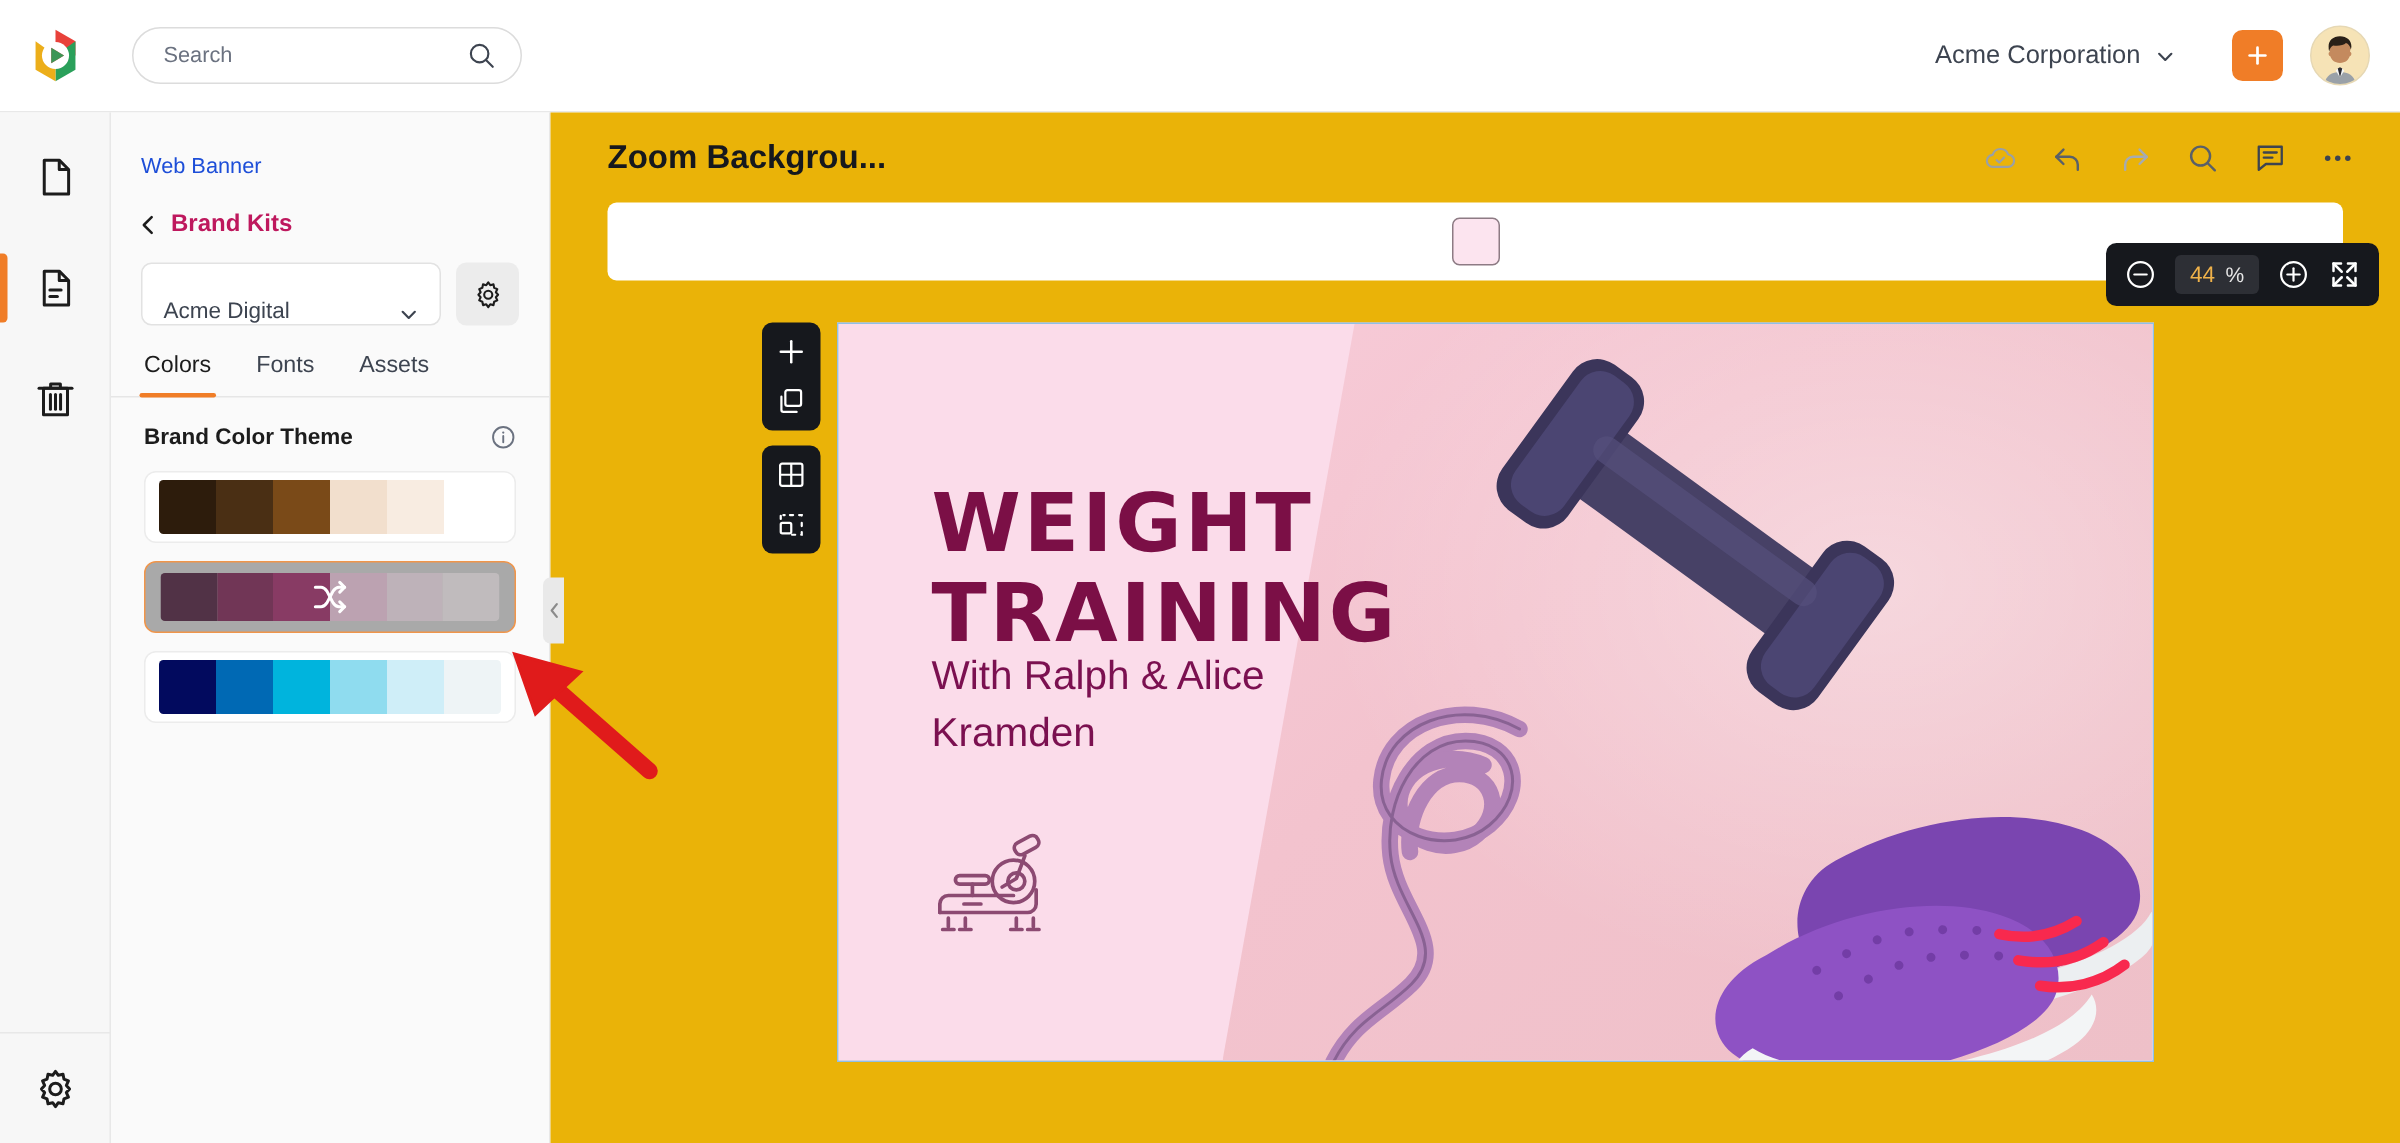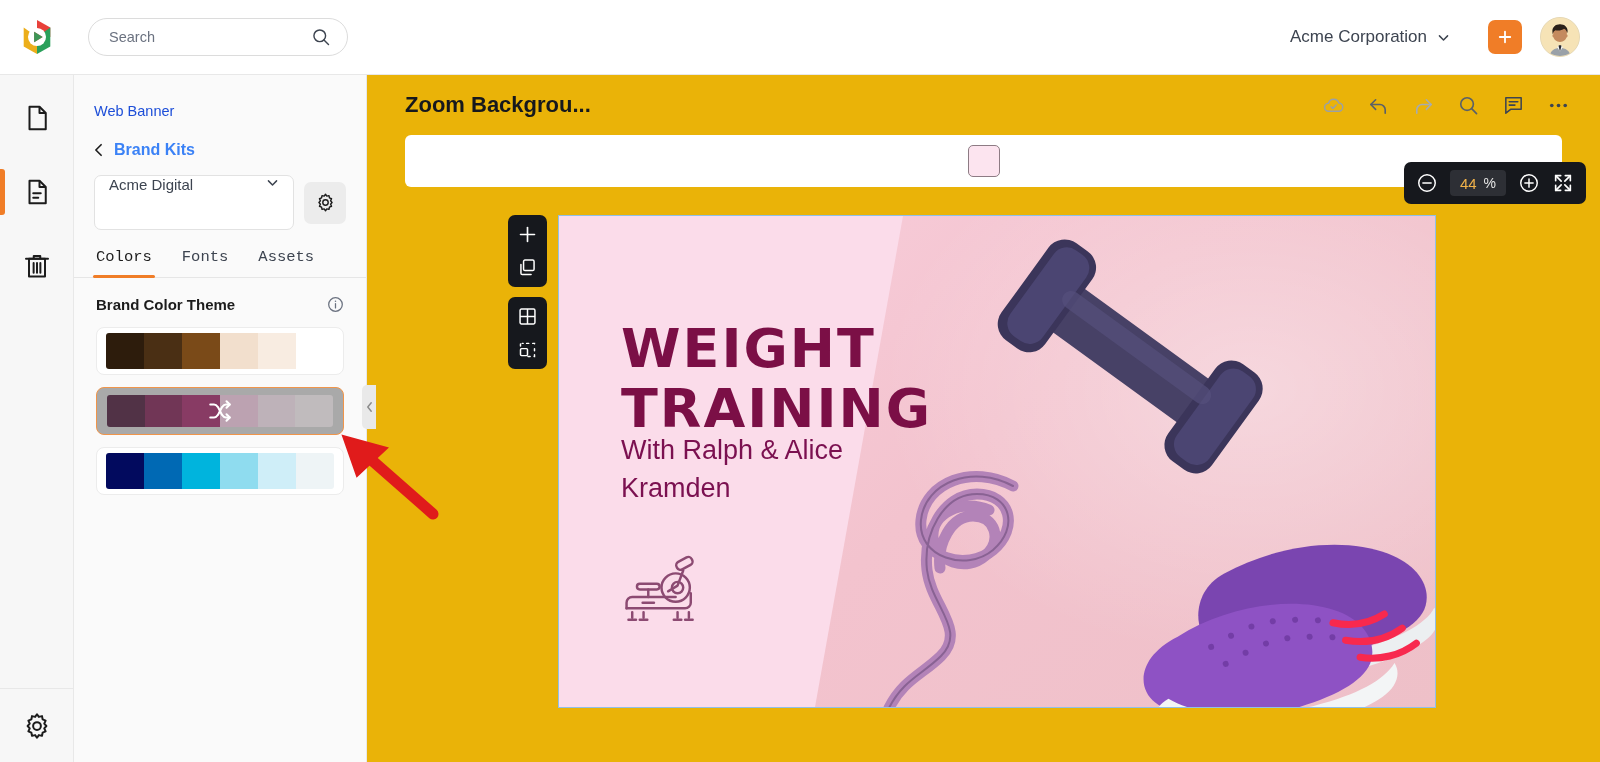--- a/index.html
+++ b/index.html
@@ -79,37 +79,37 @@
   .panel {
     position: absolute; left: 74px; top: 75px; width: 293px; height: 687px;
     background: #fafafa; border-right: 1px solid #e8e8e8; padding: 22px 0 0 0;
   }
   .panel-title { font-size: 25px; font-weight: bold; color: #1c1c1c; padding: 0 20px; letter-spacing: -0.2px; }
   .panel-sub { font-size: 14.5px; color: #1d4ed8; padding: 6px 20px 0 20px; }
   .back-row {
     display: flex; align-items: center; gap: 11px; padding: 22px 20px 0 20px; cursor: pointer;
   }
   .back-chev { width: 9px; height: 14px; }
-  .back-label { font-size: 16px; font-weight: bold; color: #3b82f6; }
+  .back-label { font-size: 16px; font-weight: bold; color: #be185d; }
 
   .kit-row { display: flex; align-items: center; gap: 10px; padding: 16px 20px 0 20px; }
   .kit-select {
-    flex: 1; height: 55px; background: #fff; border: 1px solid #e2e2e2; border-radius: 7px;
-    display: flex; align-items: flex-start; justify-content: space-between; padding: 0 14px;
+    flex: 1; height: 42px; background: #fff; border: 1px solid #e2e2e2; border-radius: 7px;
+    display: flex; align-items: flex-end; justify-content: space-between; padding: 0 14px;
     font-size: 15px; color: #3d4450; cursor: pointer;
   }
   .gear-btn {
     width: 42px; height: 42px; border-radius: 7px; background: #ececec;
     display: flex; align-items: center; justify-content: center; cursor: pointer;
   }
   .gear-btn svg { width: 21px; height: 21px; }
 
   .tabs {
     display: flex; gap: 30px; padding: 0 22px; margin-top: 18px;
-    border-bottom: 1px solid #e6e6e6; position: relative; font-family: Liberation Mono, monospace;
+    border-bottom: 1px solid #e6e6e6; position: relative;
   }
   .tab {
     font-size: 15.5px; color: #3d4450; padding-bottom: 11px; cursor: pointer; position: relative;
   }
   .tab.active { color: #1c1c1c; }
   .tab.active::after {
     content: ""; position: absolute; left: -3px; right: -3px; bottom: -1px; height: 3px;
     background: #f07d27; border-radius: 2px;
   }
 

